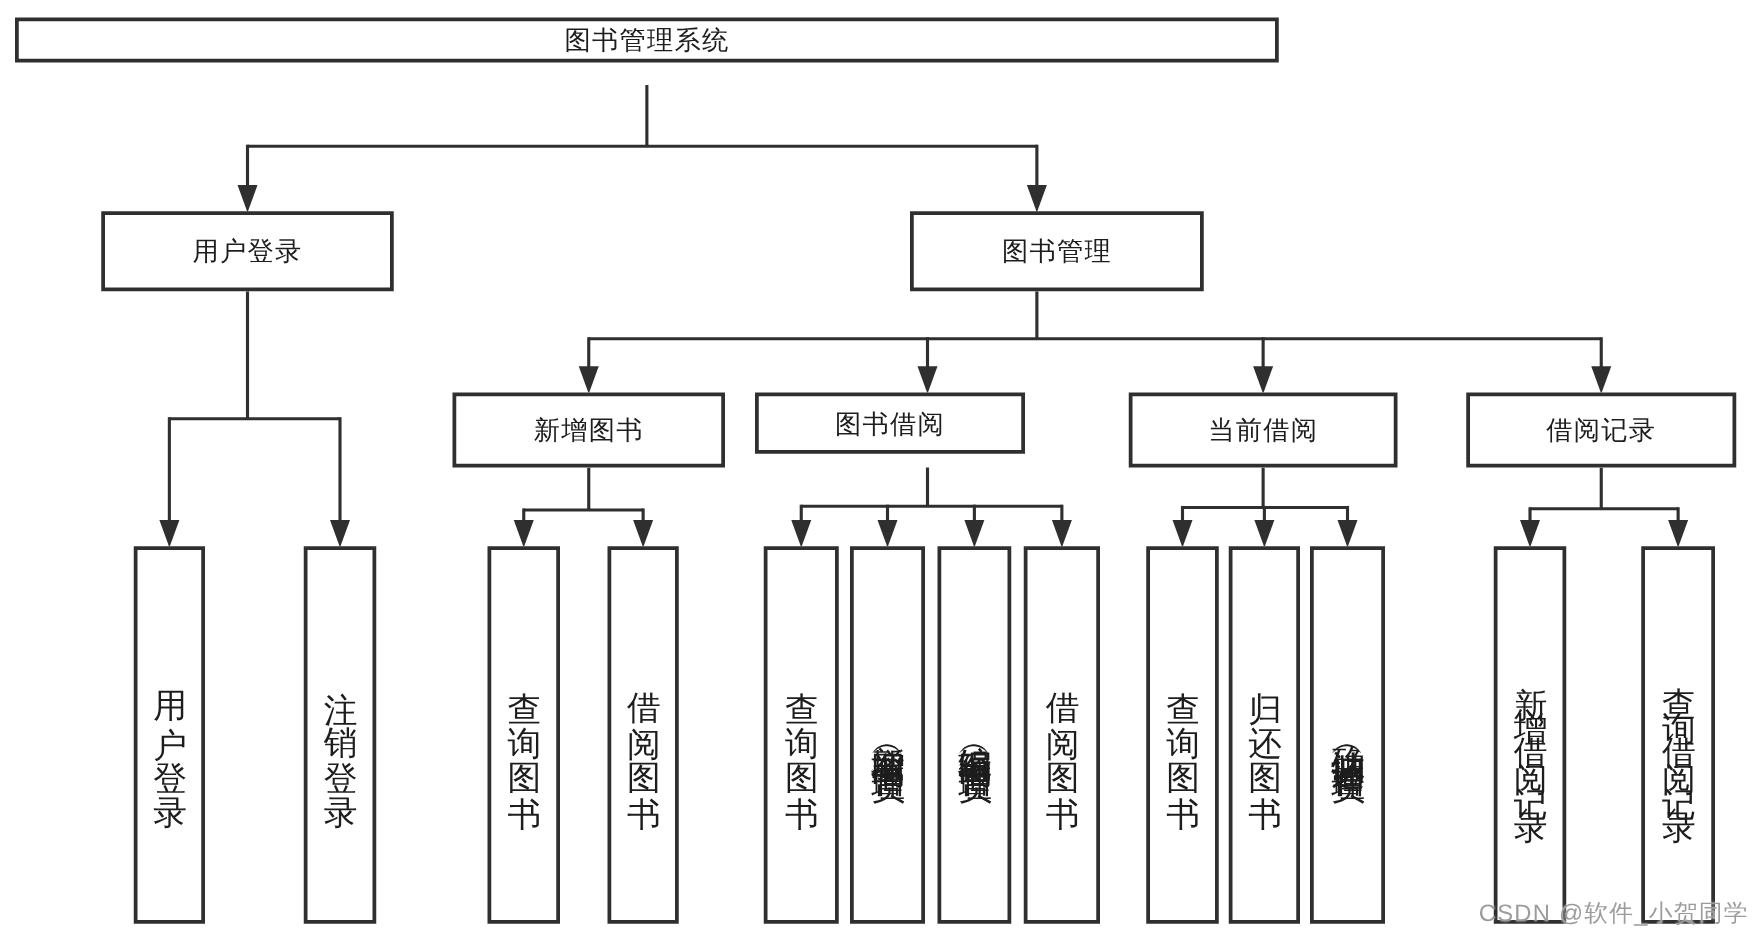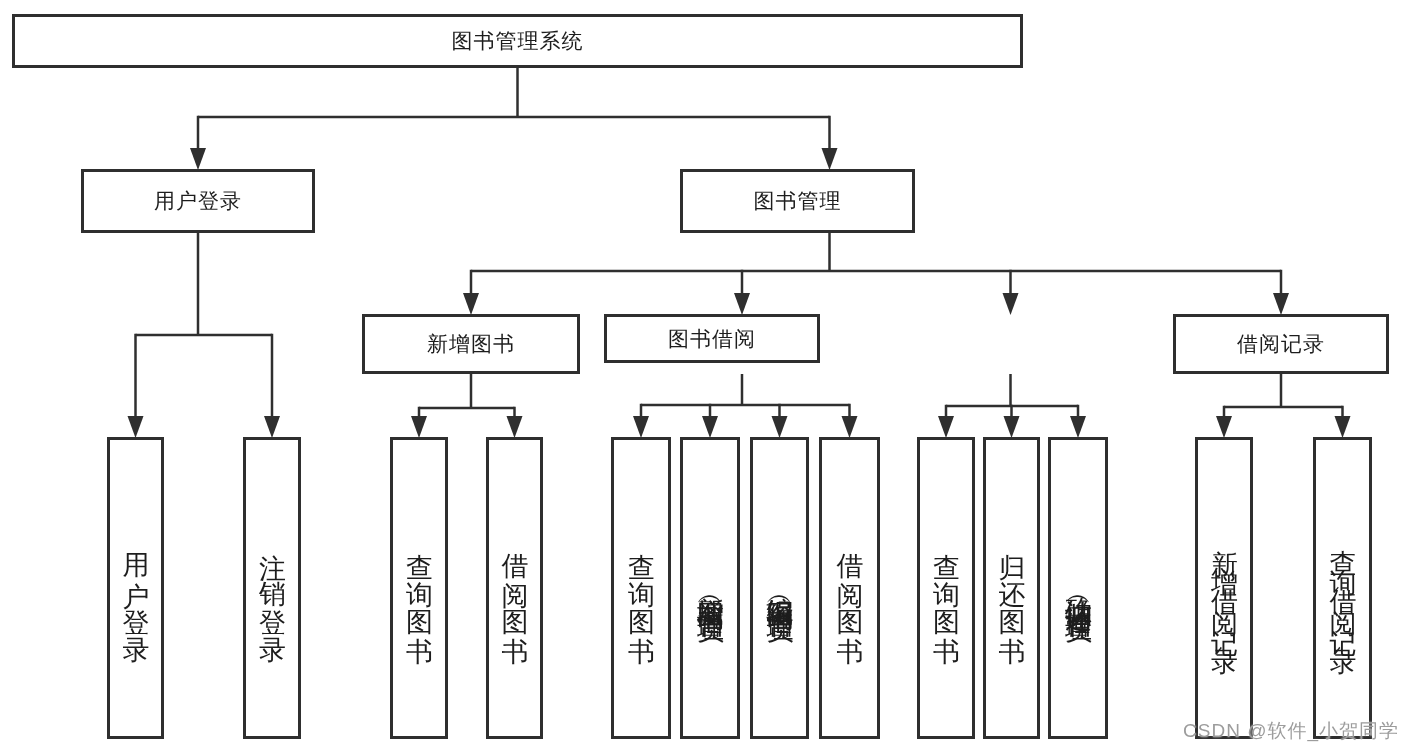--- a/index.html
+++ b/index.html
@@ -100,36 +100,39 @@
       <line x1="1078" y1="404.75" x2="1078" y2="417" stroke="#2f2f2f" stroke-width="2.5"></line>
       <polygon points="1070,416 1086,416 1078,438" fill="#2f2f2f"></polygon>
       <line x1="1281" y1="374" x2="1281" y2="407" stroke="#2f2f2f" stroke-width="2.5"></line>
       <line x1="1224" y1="407" x2="1342.5" y2="407" stroke="#2f2f2f" stroke-width="2.5"></line>
       <line x1="1224" y1="405.75" x2="1224" y2="417" stroke="#2f2f2f" stroke-width="2.5"></line>
       <polygon points="1216,416 1232,416 1224,438" fill="#2f2f2f"></polygon>
       <line x1="1342.5" y1="405.75" x2="1342.5" y2="417" stroke="#2f2f2f" stroke-width="2.5"></line>
       <polygon points="1334.5,416 1350.5,416 1342.5,438" fill="#2f2f2f"></polygon>
     </svg>
 
-  <div class="node root-node" id="n-root" style="left:12px;top:14px;width:1011px;height:54px">
+  <div class="node root-node" id="n-root" style="left:12px;top:14px;width:1011px;height:36px">
     <span>图书管理系统</span>
   </div>
 
   <div class="node h-node" id="n-login" style="left:81px;top:169px;width:234px;height:64px">
     <span>用户登录</span>
   </div>
-  <div class="node h-node" id="n-mgmt" style="left:680px;top:169px;width:235px;height:64px">
+  <div class="node h-node" id="n-mgmt" style="left:728px;top:169px;width:235px;height:64px">
     <span>图书管理</span>
   </div>
 
   <div class="node h-node" id="n-rec" style="left:362px;top:314px;width:218px;height:60px">
     <span>新增图书</span>
   </div>
   <div class="node h-node" id="n-bor" style="left:604px;top:314px;width:216px;height:49px">
     <span>图书借阅</span>
+  </div>
+  <div class="node h-node" id="n-cur" style="left:903px;top:314px;width:215px;height:60px">
+    <span>当前借阅</span>
   </div>
   <div class="node h-node" id="n-rcd" style="left:1173px;top:314px;width:216px;height:60px">
     <span>借阅记录</span>
   </div>
 
   <div class="node v-node" id="n-login-1" style="left:107px;top:437px;width:57px;height:302px">
     <span class="v-text" style="letter-spacing: 28px;">用户登录</span>
   </div>
   <div class="node v-node" id="n-login-2" style="left:243px;top:437px;width:58px;height:302px">
     <span class="v-text" style="letter-spacing: 28px;">注销登录</span>

